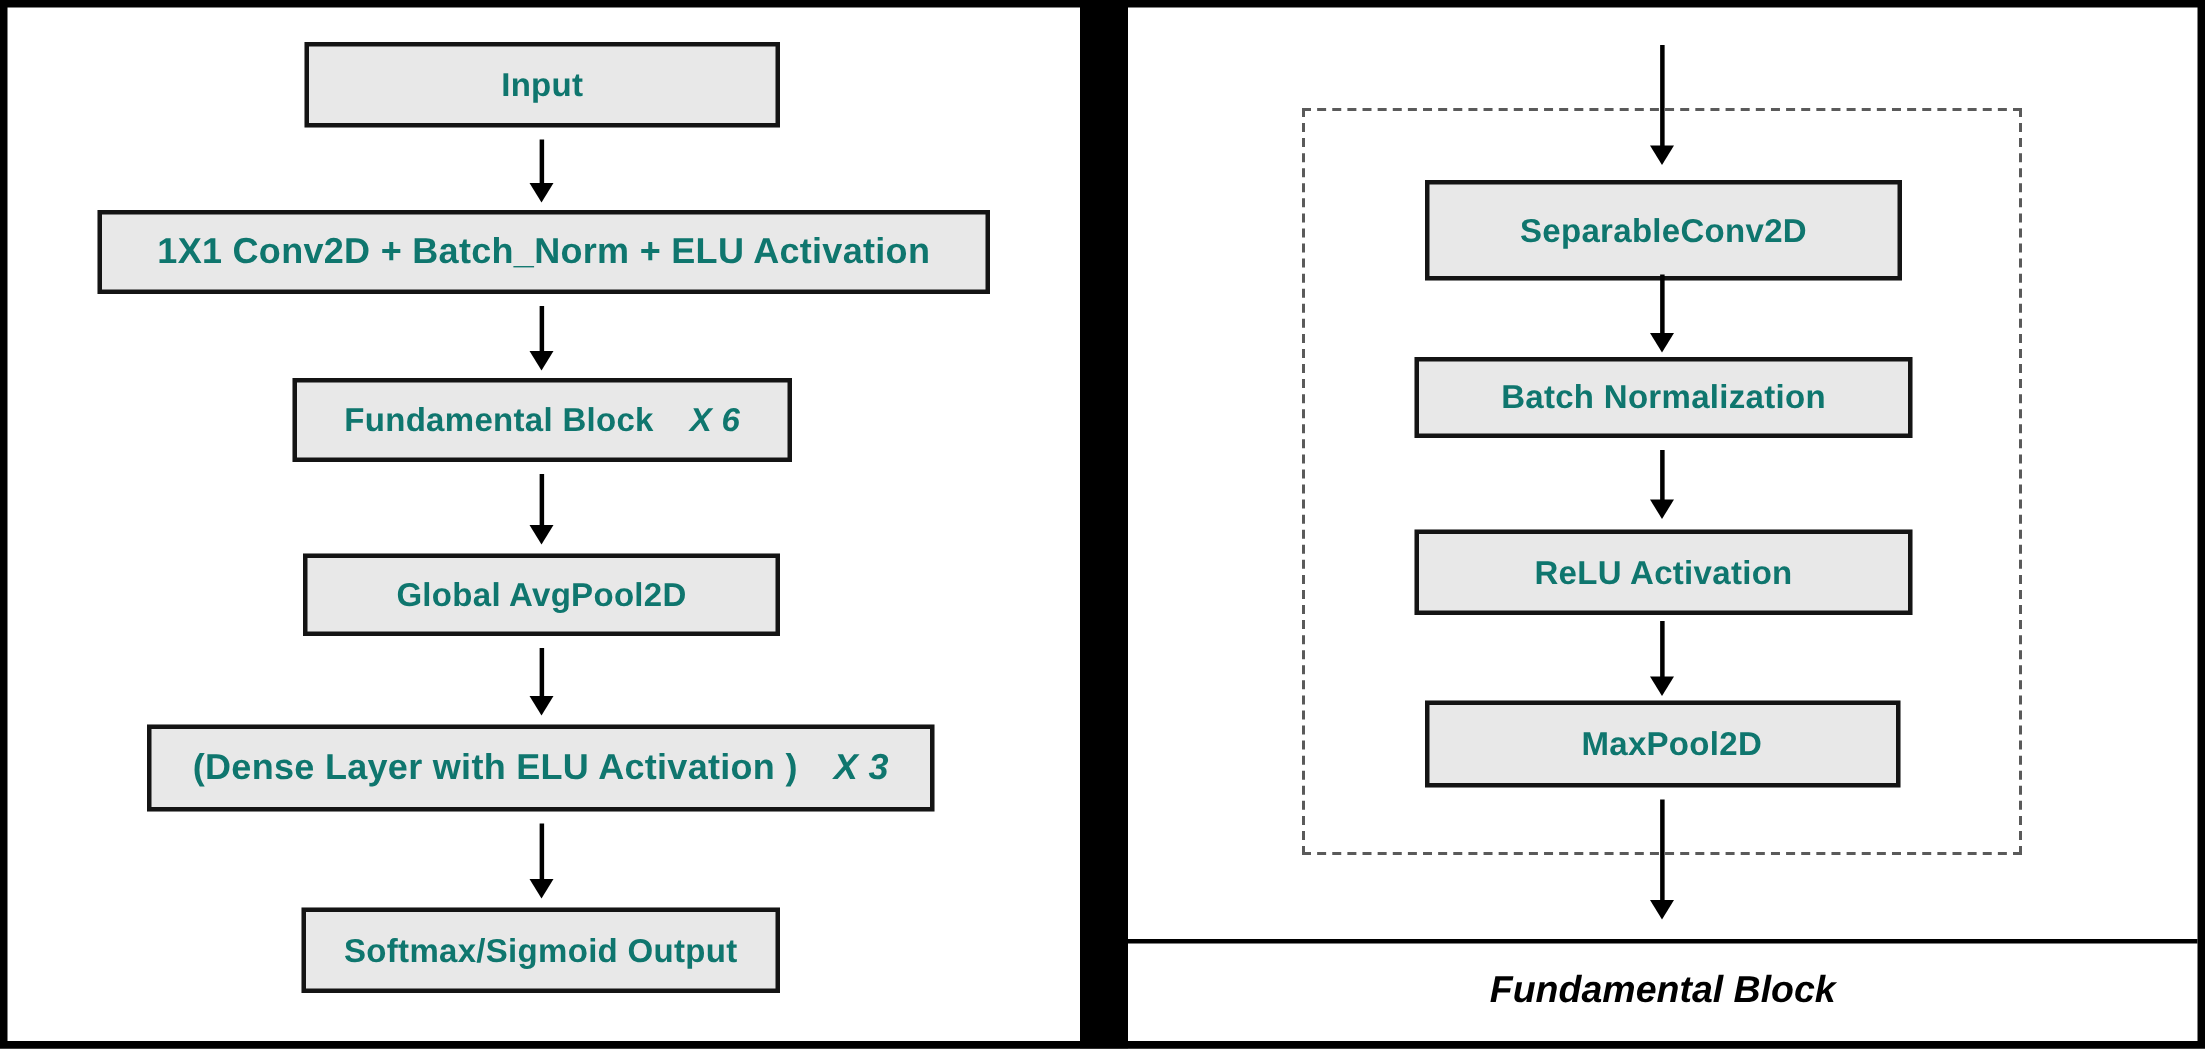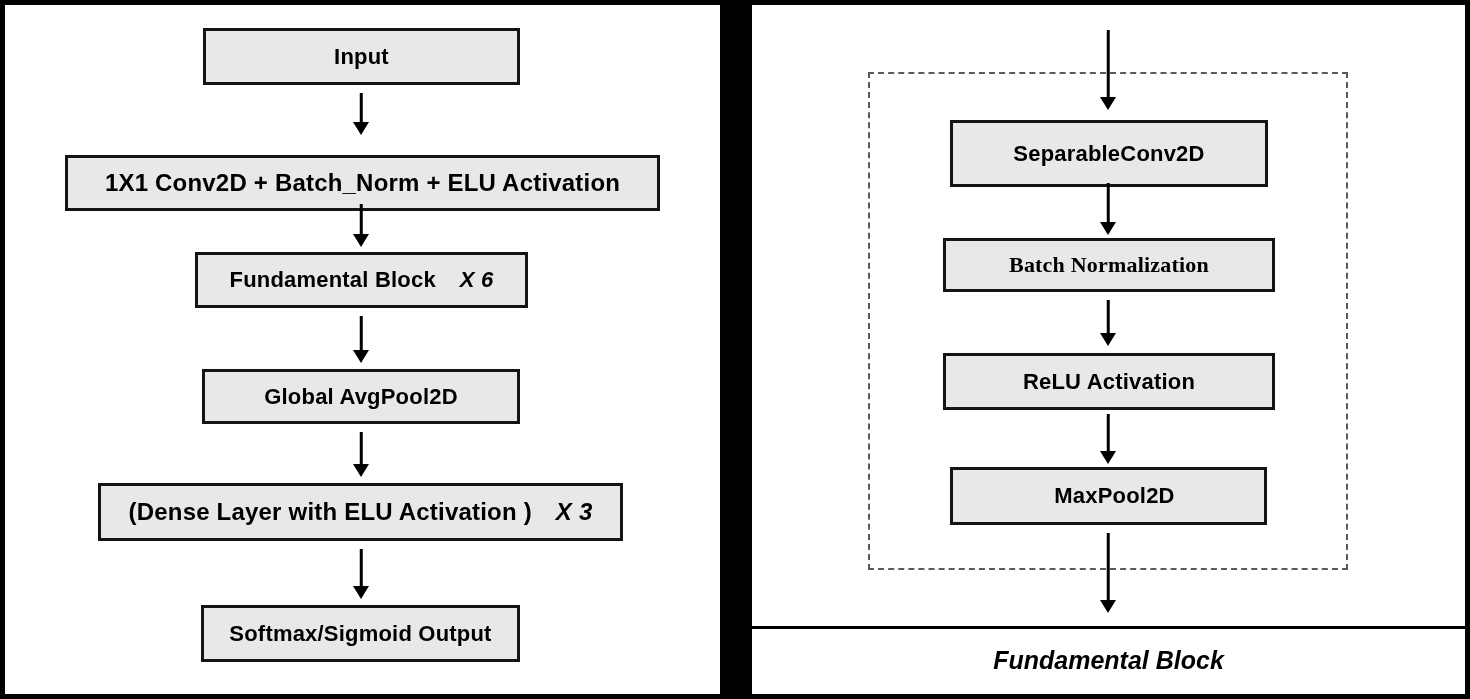--- a/index.html
+++ b/index.html
@@ -17,21 +17,21 @@
   }
   #panel-left  { left: 5px;   width: 715px; }
   #panel-right { left: 752px; width: 713px; }
 
   .box {
     position: absolute;
     box-sizing: border-box;
     background: #e8e8e8;
     border: 3px solid #141414;
     display: flex; align-items: center; justify-content: center;
-    font-weight: bold; font-size: 22px; color: #000000;
+    font-weight: bold; font-size: 22px; color: #0f766e;
     white-space: nowrap;
     letter-spacing: 0.2px;
   }
   .box.wide { font-size: 24px; }
   .sfx { font-style: italic; margin-left: 24px; }
   .sfx:empty { display: none; }
 
   .arrow { position: absolute; width: 18px; }
   .arrow .shaft {
     position: absolute; left: 50%; transform: translateX(-50%);
@@ -74,21 +74,21 @@
   <div class="box" style="left:203px; top:28px; width:317px; height:57px;">
     <span>Input</span>
 
   </div>
 
   <div class="arrow" style="left:352px; top:93px; height:42px;">
     <div class="shaft"></div>
     <div class="head"></div>
   </div>
 
-  <div class="box wide" style="left:65px; top:140px; width:595px; height:56px;margin-top:15px;">
+  <div class="box wide" style="left:65px; top:140px; width:595px; height:56px;">
     <span>1X1 Conv2D + Batch_Norm + ELU Activation</span>
 
   </div>
 
   <div class="arrow" style="left:352px; top:204px; height:43px;">
     <div class="shaft"></div>
     <div class="head"></div>
   </div>
 
   <div class="box" style="left:195px; top:252px; width:333px; height:56px;">
@@ -135,21 +135,21 @@
 
   <div class="box" style="left:950px; top:120px; width:318px; height:67px;">
     <span>SeparableConv2D</span>
   </div>
 
   <div class="arrow" style="left:1099px; top:183px; height:52px;">
     <div class="shaft"></div>
     <div class="head"></div>
   </div>
 
-  <div class="box" style="left:943px; top:238px; width:332px; height:54px;font-family:Liberation Serif, serif;">
+  <div class="box" style="left:943px; top:238px; width:332px; height:54px;">
     <span>Batch Normalization</span>
   </div>
 
   <div class="arrow" style="left:1099px; top:300px; height:46px;">
     <div class="shaft"></div>
     <div class="head"></div>
   </div>
 
   <div class="box" style="left:943px; top:353px; width:332px; height:57px;">
     <span>ReLU Activation</span>

